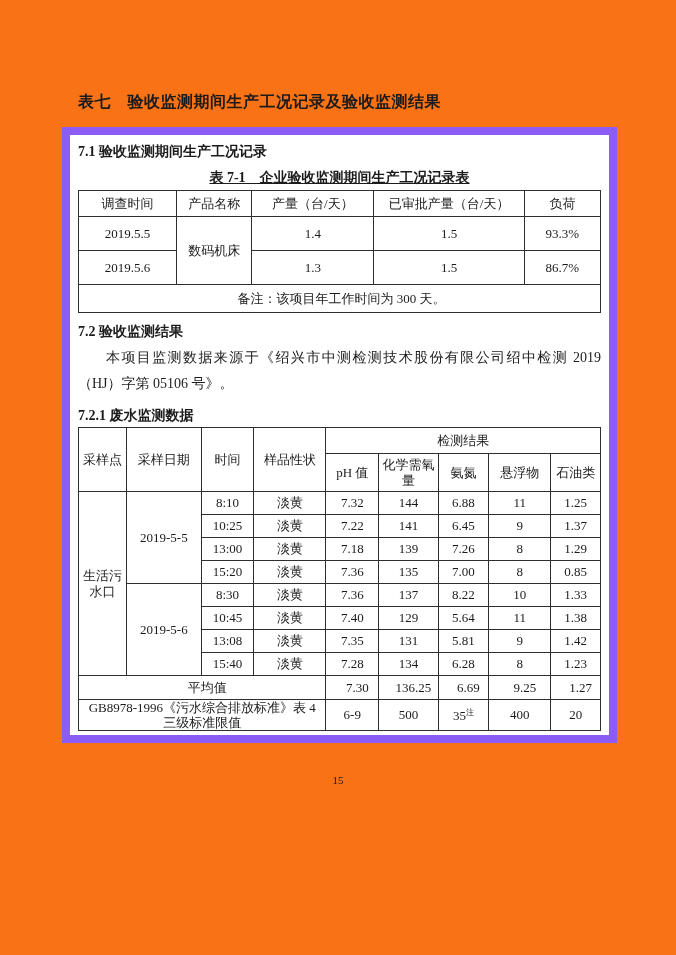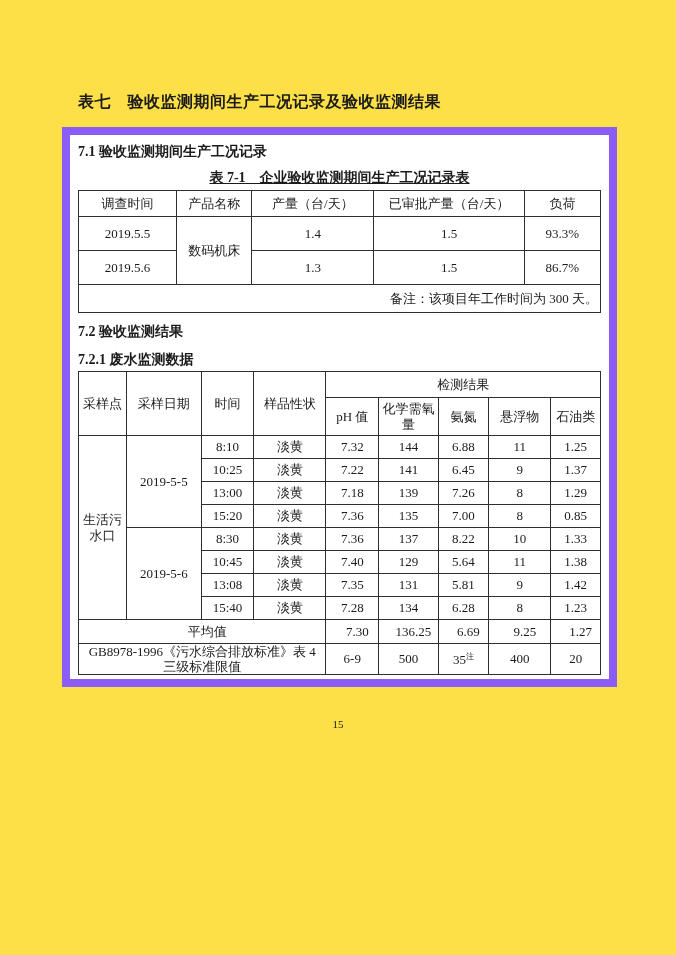--- a/index.html
+++ b/index.html
@@ -2,21 +2,21 @@
 <html><head>
 <meta charset="utf-8">
 <style>
   * { margin:0; padding:0; box-sizing:border-box; }
   html,body { background:#ffffff; }
   body {
     width:676px; height:955px;
     font-family:"Liberation Serif","DejaVu Serif",serif;
     color:#1b1b1b;
   }
-  .page { position:relative; width:676px; height:955px; background:#fde047; overflow:hidden; }
+  .page { position:relative; width:676px; height:955px; background:#f97316; overflow:hidden; }
 
   .doc-title {
     margin:92px 0 0 78px;
     font-size:16px; font-weight:bold; letter-spacing:0.5px;
   }
 
   .frame {
     margin:14px 0 0 62px;
     width:555px;
     border:8px solid #8b5cf6;
@@ -40,21 +40,21 @@
     text-align:center; vertical-align:middle;
     font-size:13px; font-weight:normal;
     padding:1px 2px;
     word-break:break-all;
     line-height:16px;
   }
 
   
   .t1 .hrow th { height:26px; }
   .t1 .drow td { height:34px; }
-  .t1 .note td { height:28px; text-align:right; padding-left:6px; }
+  .t1 .note td { height:28px; text-align:center; padding-left:6px; }
 
   
   .t2 .hdr1 th { height:26px; }
   .t2 .hdr2 th { height:38px; }
   .t2 .drow td { height:23px; }
   .t2 .avg td  { height:24px;padding-left:12px; }
   .t2 .gb td   { height:28px; }
   .t2 .gb .gb-label { font-size:13px; line-height:15px; padding:0 4px;margin-left:29px; }
   sup { font-size:8px; vertical-align:super; }
 
@@ -102,20 +102,21 @@
         <td>1.5</td>
         <td>86.7%</td>
       </tr>
       <tr class="note">
         <td colspan="5">备注：该项目年工作时间为 300 天。</td>
       </tr>
     </tbody>
       </table>
 
     <div class="sec">7.2 验收监测结果</div>
+    <div class="para">本项目监测数据来源于《绍兴市中测检测技术股份有限公司绍中检测 2019（HJ）字第 05106 号》。</div>
 
     <div class="sec">7.2.1 废水监测数据</div>
 
 
     <table class="t2">
       <colgroup>
         <col style="width:9.2%">
           <col style="width:14.3%">
           <col style="width:10.1%">
           <col style="width:13.8%">

